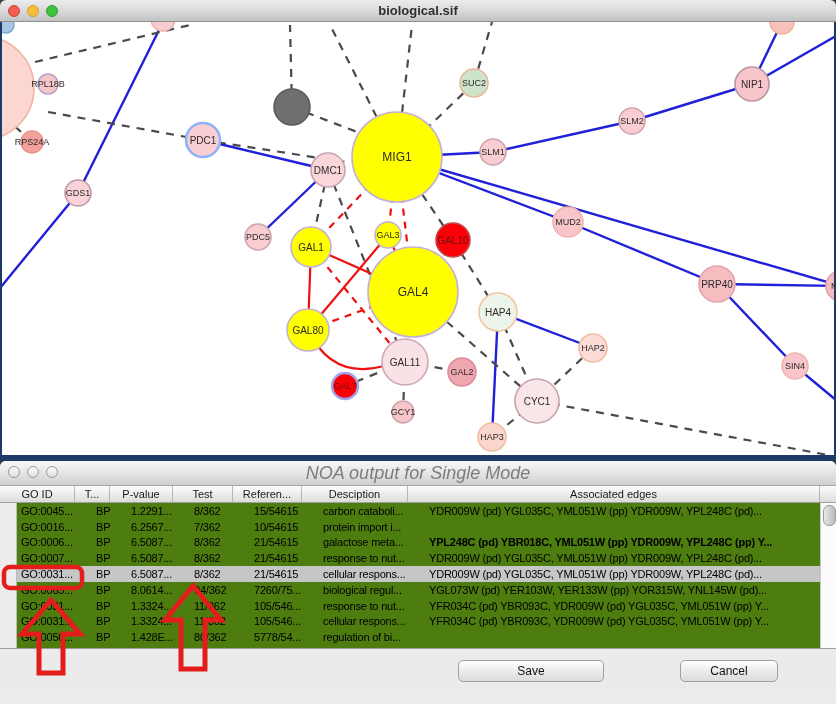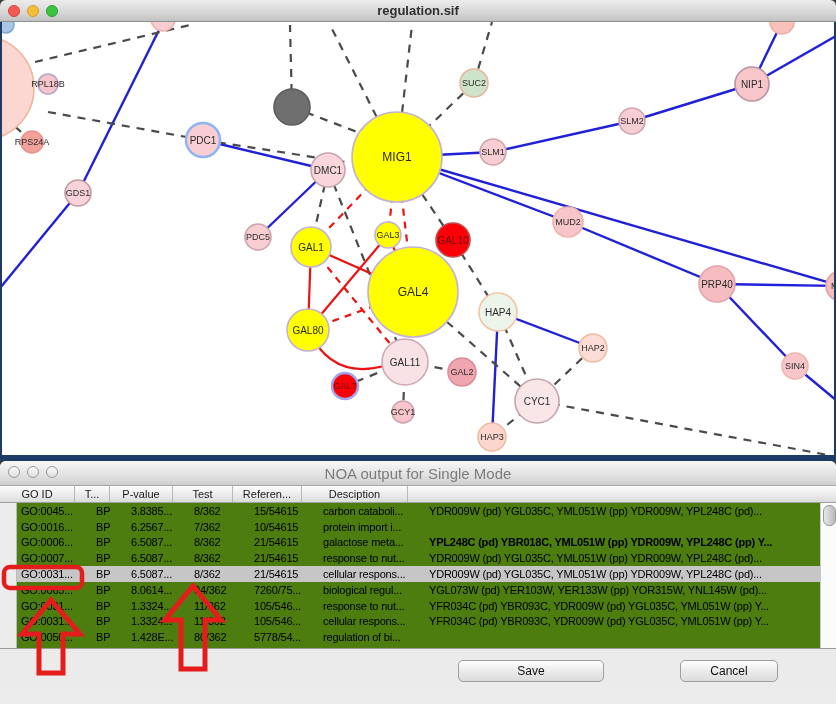--- a/index.html
+++ b/index.html
@@ -34,21 +34,21 @@
   .noa-window{
     position:absolute;left:0;top:461px;width:836px;height:243px;
     background:#ececec;border-radius:6px 6px 0 0;box-sizing:border-box;
   }
   .noa-titlebar{
     position:absolute;left:0;top:0;width:100%;height:25px;
     background:linear-gradient(#f8f8f8,#e3e3e3 55%,#cfcfcf);
     border-bottom:1px solid #a8a8a8;border-radius:6px 6px 0 0;
     box-sizing:border-box;display:flex;align-items:center;justify-content:center;
   }
-  .noa-title{font-size:15px;color:#7c7c7c;}
+  .noa-title{font-size:18px;color:#7c7c7c;font-style:italic;}
   .tbl-header{
     position:absolute;left:0;top:25px;width:836px;height:17px;
     background:linear-gradient(#fdfdfd,#dcdcdc);
     border-bottom:1px solid #9f9f9f;box-sizing:border-box;display:flex;
   }
   .tbl-header .hcell{
     height:100%;box-sizing:border-box;border-right:1px solid #b8b8b8;
     display:flex;align-items:center;justify-content:center;
     font-size:11px;color:#1a1a1a;overflow:hidden;white-space:nowrap;
   }
@@ -90,21 +90,21 @@
 </head>
 <body>
 
 <div class="net-window">
   <div class="mac-titlebar">
     <div class="lights">
       <div class="light red"></div>
       <div class="light yellow"></div>
       <div class="light green"></div>
     </div>
-    <div class="mac-title">regulation.sif</div>
+    <div class="mac-title">biological.sif</div>
   </div>
   <div class="net-canvas">
     <svg id="net" width="832" height="433" viewBox="2 0 832 433" xmlns="http://www.w3.org/2000/svg">
         <line x1="163" y1="0" x2="78" y2="171" stroke="#2020d8" stroke-width="2.4"></line>
         <line x1="78" y1="171" x2="0" y2="266" stroke="#2020d8" stroke-width="2.4"></line>
         <line x1="203" y1="118" x2="328" y2="148" stroke="#2020d8" stroke-width="2.4"></line>
         <line x1="328" y1="148" x2="258" y2="215" stroke="#2020d8" stroke-width="2.4"></line>
         <line x1="397" y1="135" x2="493" y2="130" stroke="#2020d8" stroke-width="2.4"></line>
         <line x1="493" y1="130" x2="632" y2="99" stroke="#2020d8" stroke-width="2.4"></line>
         <line x1="632" y1="99" x2="752" y2="62" stroke="#2020d8" stroke-width="2.4"></line>
@@ -226,28 +226,29 @@
     <div class="noa-title">NOA output for Single Mode</div>
   </div>
 
   <div class="tbl-header" id="tbl-header">
       <div class="hcell" style="width: 75px;">GO ID</div>
       <div class="hcell" style="width: 35px;">T...</div>
       <div class="hcell" style="width: 63px;">P-value</div>
       <div class="hcell" style="width: 60px;">Test</div>
       <div class="hcell" style="width: 69px;">Referen...</div>
       <div class="hcell" style="width: 106px;">Desciption</div>
+      <div class="hcell" style="width: 412px;">Associated edges</div>
       <div class="hcell" style="width: 16px; border-right: none;"></div>
     </div>
 
   <div class="tbl-body" id="tbl-body">
       <div class="trow">
         <div class="tcell" style="width: 75px;">GO:0045...</div>
         <div class="tcell" style="width: 35px;">BP</div>
-        <div class="tcell" style="width: 63px;">3.8385...</div>
+        <div class="tcell" style="width: 63px;">1.2291...</div>
         <div class="tcell" style="width: 60px;">8/362</div>
         <div class="tcell" style="width: 69px;">15/54615</div>
         <div class="tcell" style="width: 106px;">carbon cataboli...</div>
         <div class="tcell" style="width: 412px;">YDR009W (pd) YGL035C, YML051W (pp) YDR009W, YPL248C (pd)...</div>
       </div>
       <div class="trow">
         <div class="tcell" style="width: 75px;">GO:0016...</div>
         <div class="tcell" style="width: 35px;">BP</div>
         <div class="tcell" style="width: 63px;">6.2567...</div>
         <div class="tcell" style="width: 60px;">7/362</div>

